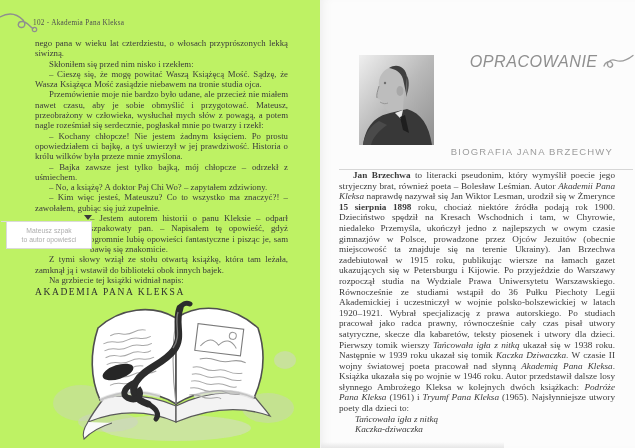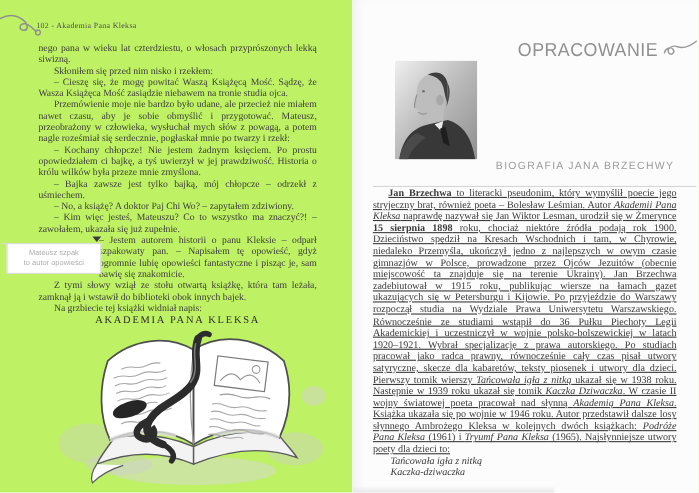--- a/index.html
+++ b/index.html
@@ -19,34 +19,34 @@
          text-align:justify;color:#3b3b3b;}
   .story p{margin:0;}
   .story p.ind{text-indent:14px;}
   .story p.shifted{margin-left:55px;text-indent:0;}
   .margin-note{position:absolute;left:6px;top:221px;width:80px;border:1px solid #dadada;
        background:#ffffff;padding:4px 2px;text-align:center;
        font-family:"Liberation Sans",sans-serif;font-size:6.8px;line-height:9px;color:#aeaeae;}
   .margin-note:before{content:"";position:absolute;left:-6px;top:-1px;width:6px;border-top:1px solid #dadada;}
   .note-pointer{position:absolute;left:84px;top:215px;width:0;height:0;
        border-left:4px solid transparent;border-right:4px solid transparent;border-top:5px solid #3a3a3a;}
-  .book-title{position:absolute;left:35px;top:287px;width:253px;text-align:center;
+  .book-title{position:absolute;left:35px;top:287px;width:253px;
        font-size:9.5px;letter-spacing:1.6px;color:#2e2e2e;}
   .illustration{position:absolute;left:48px;top:298px;}
 
   
-  .opra-row{position:absolute;top:36px;right:2px;display:flex;align-items:flex-start;gap:4px;}
+  .opra-row{position:absolute;top:52px;right:2px;display:flex;align-items:flex-end;gap:4px;font-style:italic;}
   .opra-row h1{margin:0;font-family:"Liberation Sans",sans-serif;font-weight:normal;
        font-size:17px;letter-spacing:.5px;color:#8f8f8f;transform:scaleX(.95);transform-origin:right center;}
   .photo{position:absolute;left:38px;top:55px;width:75px;height:90px;overflow:hidden;}
   .bio-head{position:absolute;top:146px;right:23px;margin:0;font-family:"Liberation Sans",sans-serif;
        font-weight:normal;font-size:9.5px;letter-spacing:1.2px;color:#9b9b9b;padding-left:37px;}
   .bio-rule{position:absolute;top:161px;left:18px;width:294px;height:0;border:0;border-top:1px solid #d6d6d6;}
   .bio-block{position:absolute;left:18px;top:170px;width:276px;font-size:9.2px;line-height:10.6px;}
-  .bio{margin:0;text-align:justify;text-indent:14px;color:#3b3b3b;text-decoration:underline;}
+  .bio{margin:0;text-align:justify;text-indent:14px;color:#3b3b3b;}
   .bio b{font-weight:bold;} .bio i{font-style:italic;}
   .works{margin:0 0 0 16px;font-style:italic;color:#3b3b3b;}
 </style>
 </head>
 <body>
 
 <div id="stage">
 
   <section class="page" id="left-page">
 
@@ -58,21 +58,21 @@
     <div class="running-head">102 - Akademia Pana Kleksa</div>
 
     <div class="story">
         <p>nego pana w wieku lat czterdziestu, o włosach przyprószonych lekką siwizną.</p>
         <p class="ind">Skłoniłem się przed nim nisko i rzekłem:</p>
         <p class="ind">– Cieszę się, że mogę powitać Waszą Książęcą Mość. Sądzę, że Wasza Książęca Mość zasiądzie niebawem na tronie studia ojca.</p>
         <p class="ind">Przemówienie moje nie bardzo było udane, ale przecież nie miałem nawet czasu, aby je sobie obmyślić i przygotować. Mateusz, przeobrażony w człowieka, wysłuchał mych słów z powagą, a potem nagle roześmiał się serdecznie, pogłaskał mnie po twarzy i rzekł:</p>
         <p class="ind">– Kochany chłopcze! Nie jestem żadnym księciem. Po prostu opowiedziałem ci bajkę, a tyś uwierzył w jej prawdziwość. Historia o królu wilków była przeze mnie zmyślona.</p>
         <p class="ind">– Bajka zawsze jest tylko bajką, mój chłopcze – odrzekł z uśmiechem.</p>
         <p class="ind">– No, a książę? A doktor Paj Chi Wo? – zapytałem zdziwiony.</p>
-        <p class="ind">– Kim więc jesteś, Mateuszu? Co to wszystko ma znaczyć?! – zawołałem, ukazała się już zupełnie.</p>
+        <p class="ind">– Kim więc jesteś, Mateuszu? Co to wszystko ma znaczyć?! – zawołałem, gubiąc się już zupełnie.</p>
         <p class="shifted">– Jestem autorem historii o panu Kleksie – odparł szpakowaty pan. – Napisałem tę opowieść, gdyż ogromnie lubię opowieści fantastyczne i pisząc je, sam bawię się znakomicie.</p>
         <p class="ind">Z tymi słowy wziął ze stołu otwartą książkę, która tam leżała, zamknął ją i wstawił do biblioteki obok innych bajek.</p>
         <p class="ind">Na grzbiecie tej książki widniał napis:</p>
       </div>
 
     <div class="margin-note">
         <div>Mateusz szpak</div>
         <div>to autor opowieści</div>
       </div>
     <div class="note-pointer"></div>

